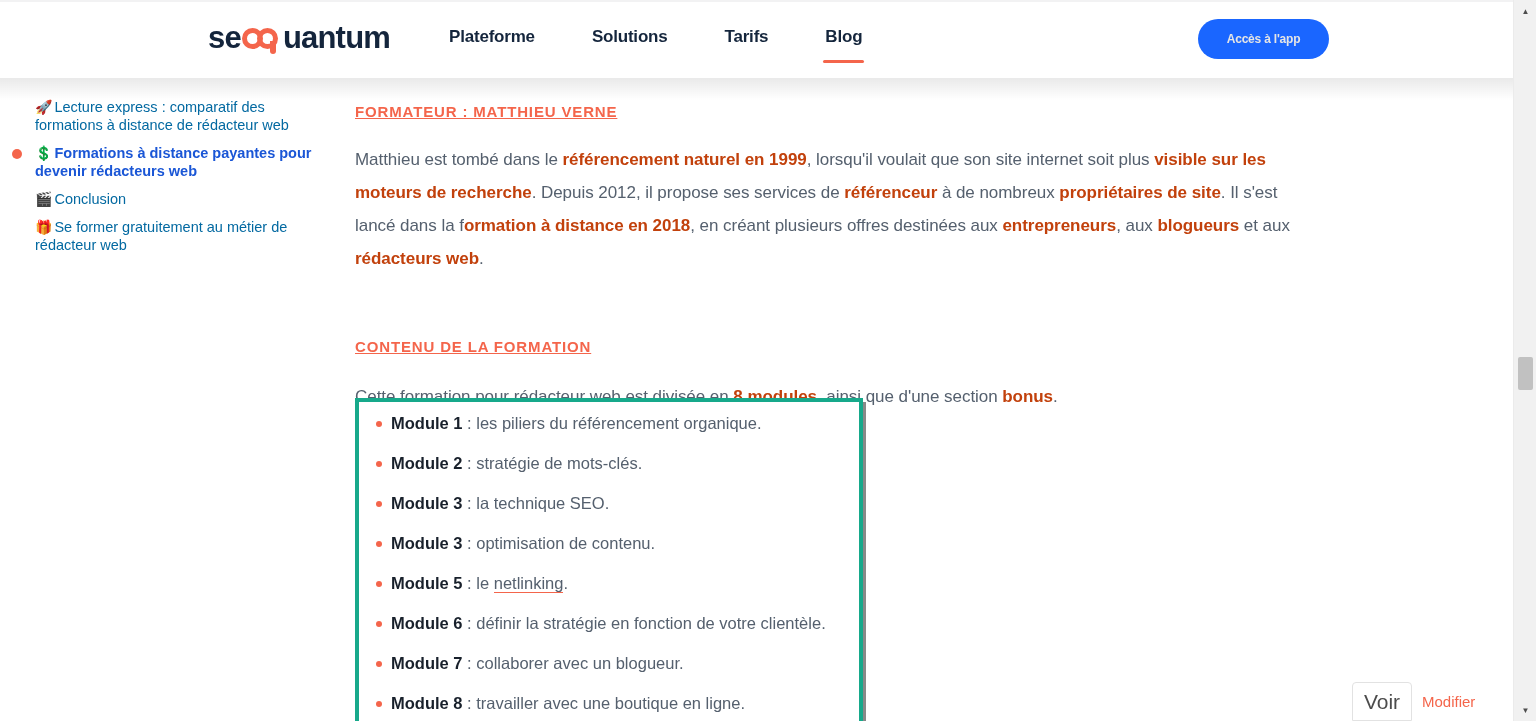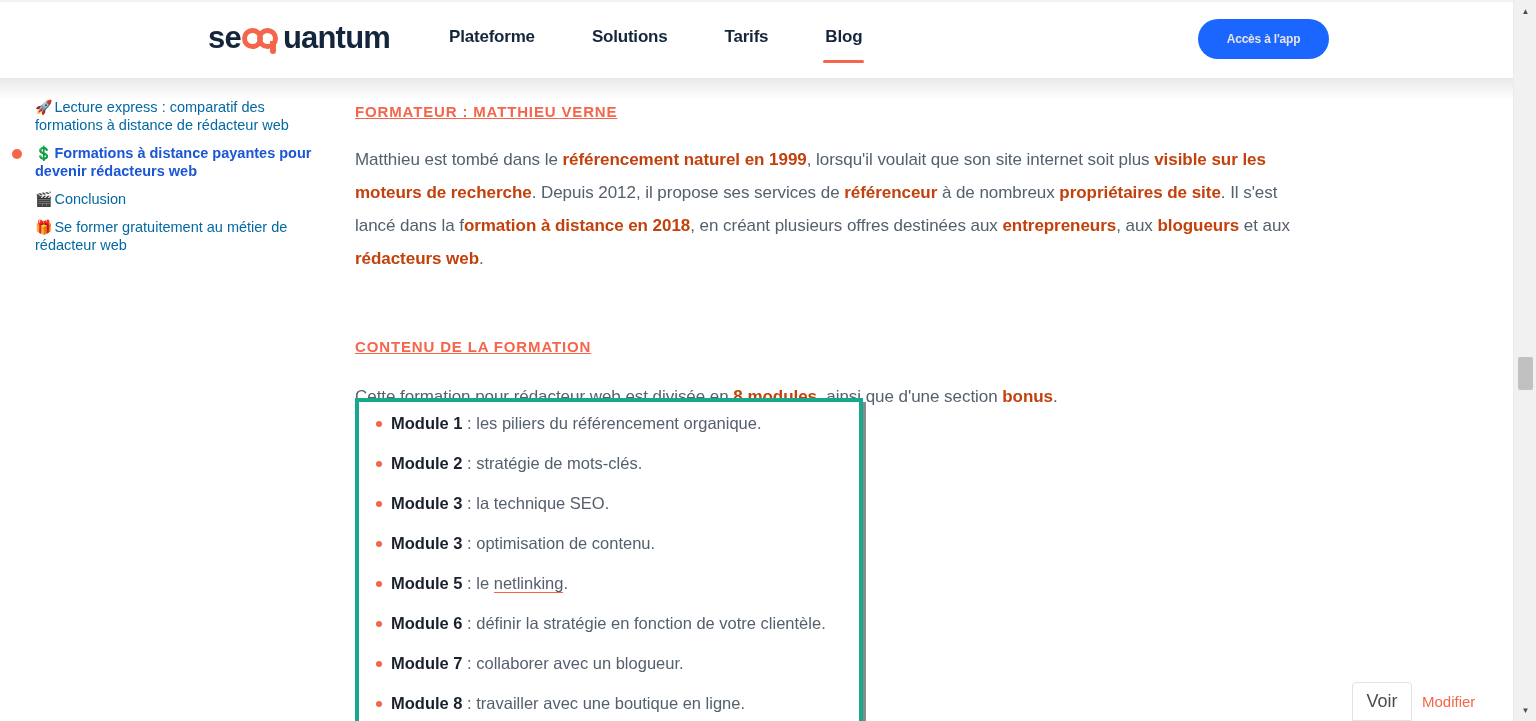--- a/index.html
+++ b/index.html
@@ -272,21 +272,21 @@
     align-items: center;
     gap: 10px;
     z-index: 50;
   }
   #btn-voir {
     width: 60px; height: 39px;
     background: #ffffff;
     border: 1px solid #e2e2e2;
     border-radius: 4px 4px 0 0;
     color: #4c4c4c;
-    font-size: 18px;
+    font-size: 21px;
     display: flex;
     align-items: center;
     justify-content: center;
     cursor: pointer;
     font-family: "Liberation Sans", sans-serif;
   }
   #btn-modifier {
     color: #f4654b;
     font-size: 15px;
     cursor: pointer;

